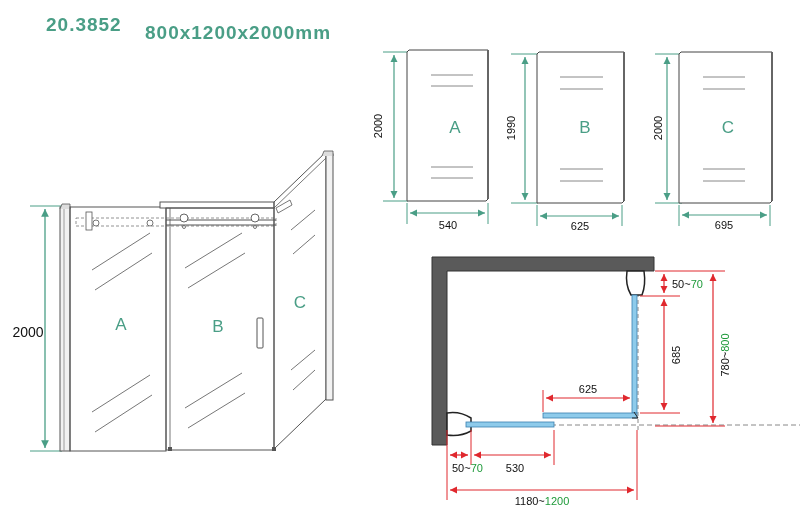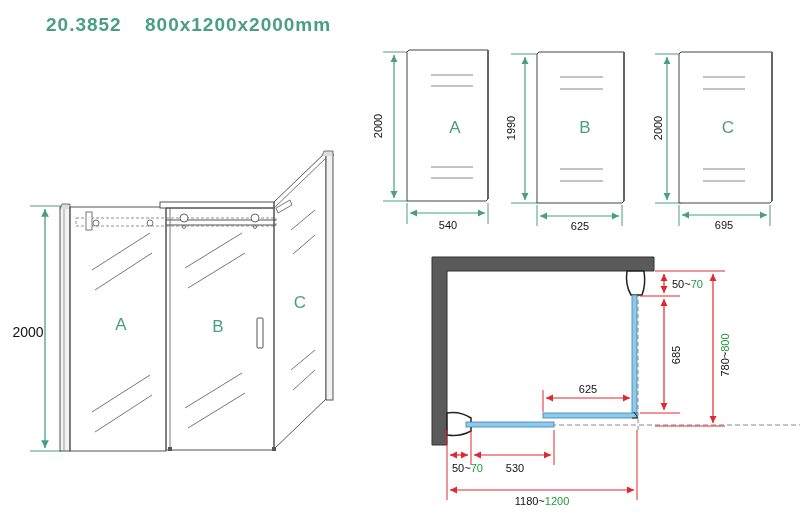--- a/index.html
+++ b/index.html
@@ -7,21 +7,21 @@
   #stage { position: absolute; left: 0; top: 0; width: 800px; height: 376px; }
   .title { position: absolute; top: 14px; font-family: "Liberation Sans", sans-serif; font-weight: bold; font-size: 19px; color: #4a9e86; letter-spacing: 1px; }
   svg text { font-family: "Liberation Sans", sans-serif; }
 </style>
 </head>
 <body>
 
 <div id="stage">
 
   <div class="title" style="left:46px;">20.3852</div>
-  <div class="title" style="left:145px;">800x1200x2000mm</div>
+  <div class="title" style="left:145px;margin-top:8px;">800x1200x2000mm</div>
 
   <svg width="800" height="520" viewBox="0 0 800 520" style="position:absolute;left:0;top:0;">
     <defs>
       <marker id="tArrS" viewBox="0 0 10 10" refX="0" refY="5" markerWidth="6" markerHeight="6" orient="auto">
         <path d="M10,0 L0,5 L10,10 z" fill="#4a9e86"></path>
       </marker>
       <marker id="tArrE" viewBox="0 0 10 10" refX="10" refY="5" markerWidth="6" markerHeight="6" orient="auto">
         <path d="M0,0 L10,5 L0,10 z" fill="#4a9e86"></path>
       </marker>
       <marker id="rArrS" viewBox="0 0 10 10" refX="0" refY="5" markerWidth="6" markerHeight="6" orient="auto">

